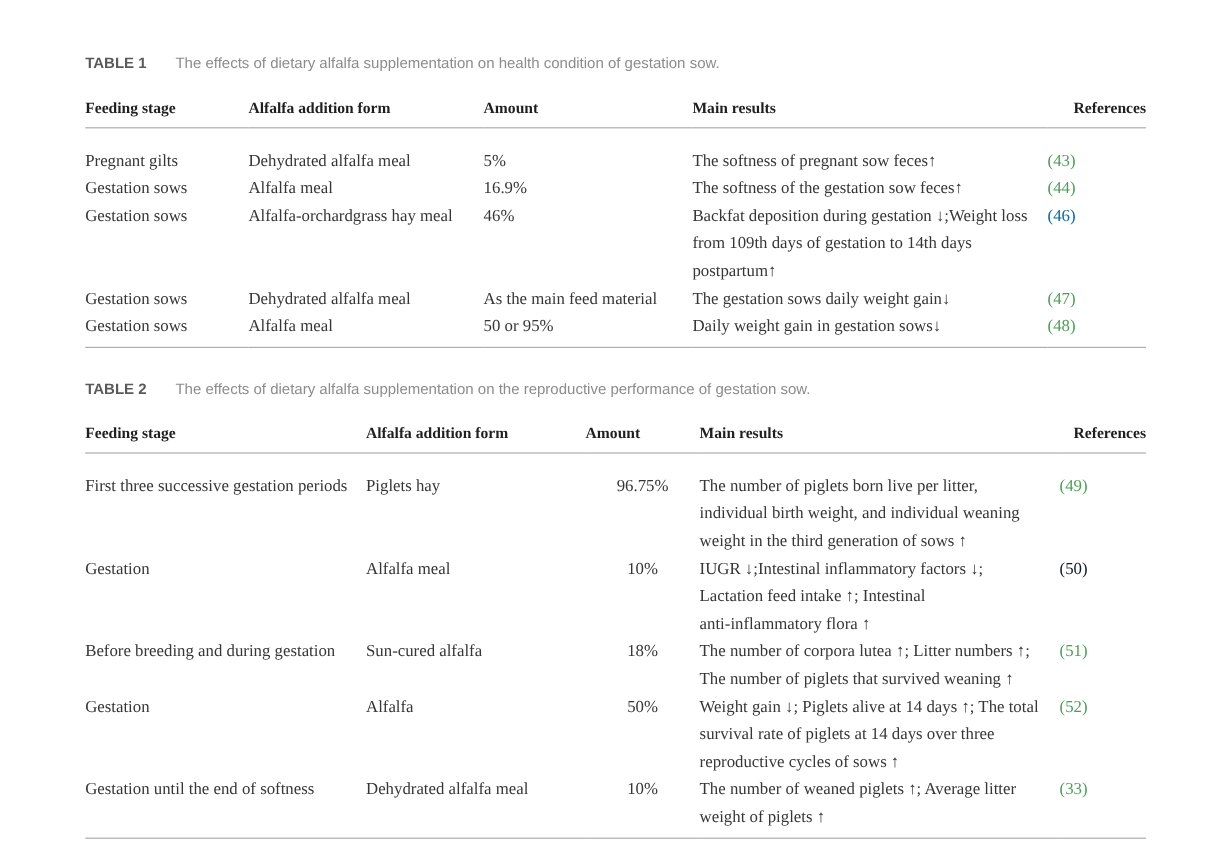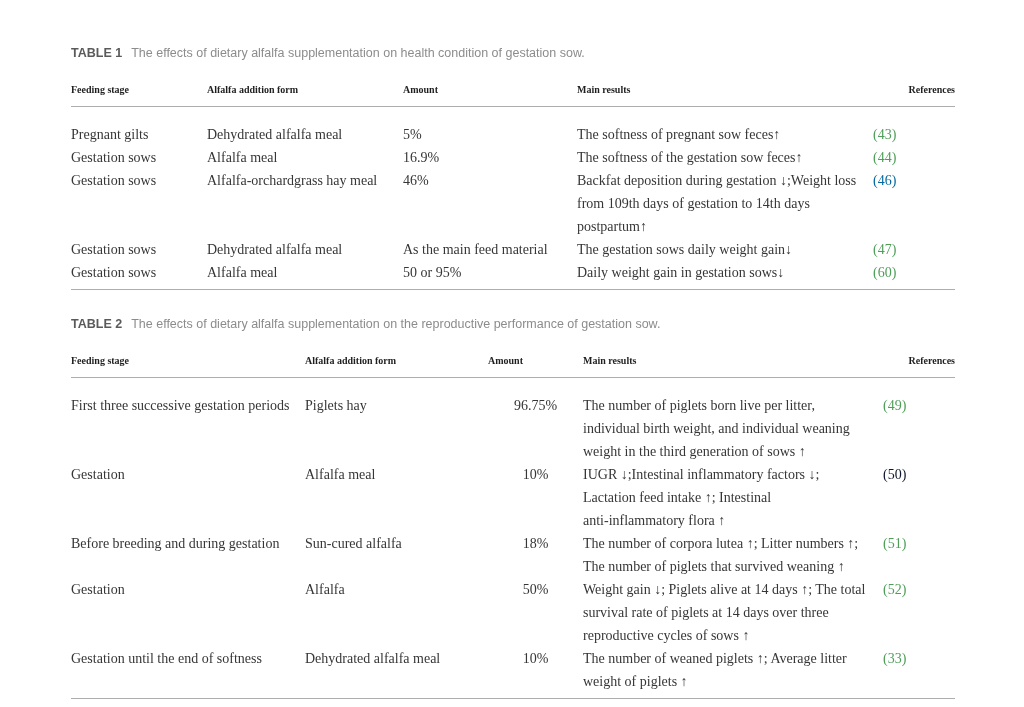--- a/index.html
+++ b/index.html
@@ -2,26 +2,26 @@
 <html><head>
 <meta charset="utf-8">
 <style>
   html, body { margin:0; padding:0; background:#ffffff; }
   body { width:1024px; height:707px; overflow:hidden;
          font-family:"Liberation Serif","DejaVu Serif",serif; }
   .content { position:relative; padding:46px 0 0 71px; width:884px; }
 
   .caption { font-family:"Liberation Sans","DejaVu Sans",sans-serif;
              font-size:12.5px; line-height:15px; color:#8c8c8c; }
-  .caption .cap-label { font-weight:bold; color:#5a5a5a; margin-right:9px; }
+  .caption .cap-label { font-weight:bold; color:#5a5a5a; margin-right:24px; }
   .caption2 { margin-top:27px; }
 
   table.t { border-collapse:collapse; table-layout:fixed; width:884px;
             margin-top:19px; border-bottom:1px solid #adadad; }
-  table.t thead th { font-size:10px; font-weight:bold; color:#1f1f1f;
+  table.t thead th { font-size:13px; font-weight:bold; color:#1f1f1f;
                      text-align:left; vertical-align:bottom;
                      padding:0 0 7px 0; border-bottom:1px solid #adadad;
                      line-height:19px; }
   table.t thead th.h-ref { text-align:right; }
   table.t tbody td { font-size:14px; color:#363636; line-height:23px;
                      vertical-align:top; padding:0; white-space:pre; }
   table.t tbody tr:first-child td { padding-top:16px; }
   table.t tbody tr:last-child td { padding-bottom:5px; }
   table.t tbody td.col-ref { text-align:left; padding-right:12px; }
   table.t2 tbody td.col-amount { text-align:center; }
@@ -81,21 +81,21 @@
           <td class="col-form">Dehydrated alfalfa meal</td>
           <td class="col-amount">As the main feed material</td>
           <td class="col-results">The gestation sows daily weight gain↓</td>
           <td class="col-ref" style="color: rgb(78, 158, 88);">(47)</td>
         </tr>
         <tr>
           <td class="col-stage">Gestation sows</td>
           <td class="col-form">Alfalfa meal</td>
           <td class="col-amount">50 or 95%</td>
           <td class="col-results">Daily weight gain in gestation sows↓</td>
-          <td class="col-ref" style="color: rgb(78, 158, 88);">(60)</td>
+          <td class="col-ref" style="color: rgb(78, 158, 88);">(48)</td>
         </tr>
       </tbody>
   </table>
 
   <div class="caption caption2">
     <span class="cap-label">TABLE 2</span><span>The effects of dietary alfalfa supplementation on the reproductive performance of gestation sow.</span>
   </div>
 
   <table class="t t2">
     <colgroup>

